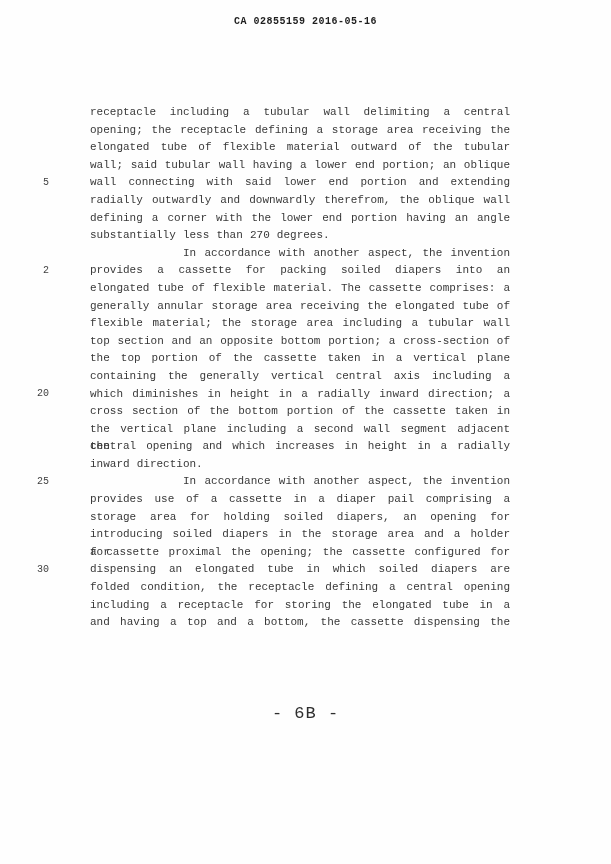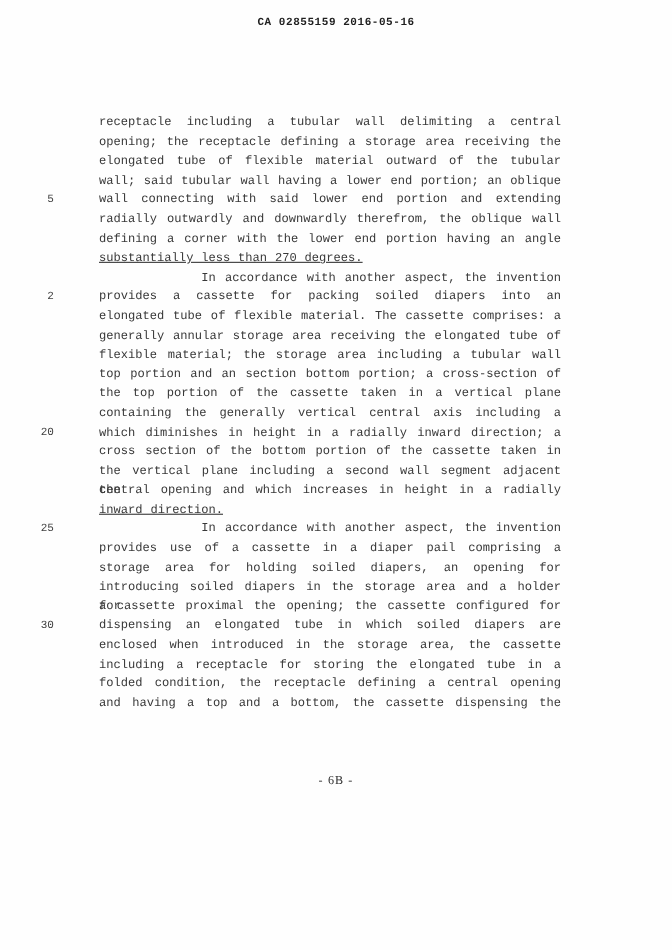--- a/index.html
+++ b/index.html
@@ -25,35 +25,34 @@
     font-size:11px; line-height:17.6px;
   }
   .line { position:relative; height:17.6px; }
   .txt {
     display:block;
     text-align:justify;
     text-align-last:justify;
     white-space:normal;
     word-spacing:0.5px;
   }
-  .line.no-justify .txt { text-align:left; text-align-last:left;text-decoration:underline; }
+  .line.no-justify .txt { text-align:left; text-align-last:left; }
   .line.indent .txt { text-indent:93px; }
   .num {
     position:absolute; left:-55px; top:1.5px; width:14px;
     text-align:right;
     font-size:10px; line-height:14px;
     color:#3f3f3f;
   }
   .footer {
     position:absolute; top:704px; left:0; right:0;
     text-align:center;
-    font-size:11px;
+    font-size:17px;
     color:#2e2e2e;
     letter-spacing:1px;
-    font-family:Liberation Serif, serif;
   }
 </style>
 </head>
 <body>
 
 <div class="page">
   <div class="header">CA 02855159 2016-05-16</div>
 
   <div class="body">
 
@@ -119,21 +118,21 @@
 
       <div class="line">
         <span class="num"></span>
         <span class="txt">flexible material; the storage area including a tubular wall</span>
       </div>
 
 
 
       <div class="line">
         <span class="num"></span>
-        <span class="txt">top portion and an section bottom portion; a cross-section of</span>
+        <span class="txt">top section and an opposite bottom portion; a cross-section of</span>
       </div>
 
       <div class="line">
         <span class="num"></span>
         <span class="txt">the top portion of the cassette taken in a vertical plane</span>
       </div>
 
       <div class="line">
         <span class="num"></span>
         <span class="txt">containing the generally vertical central axis including a</span>
@@ -188,33 +187,29 @@
       <div class="line">
         <span class="num"></span>
         <span class="txt">a cassette proximal the opening; the cassette configured for</span>
       </div>
 
       <div class="line">
         <span class="num">30</span>
         <span class="txt">dispensing an elongated tube in which soiled diapers are</span>
       </div>
 
-      <div class="line">
-        <span class="num"></span>
-        <span class="txt">enclosed when introduced in the storage area, the cassette</span>
+
+      <div class="line">
+        <span class="num"></span>
+        <span class="txt">folded condition, the receptacle defining a central opening</span>
       </div>
 
       <div class="line">
         <span class="num"></span>
         <span class="txt">including a receptacle for storing the elongated tube in a</span>
-      </div>
-
-      <div class="line">
-        <span class="num"></span>
-        <span class="txt">folded condition, the receptacle defining a central opening</span>
       </div>
 
       <div class="line">
         <span class="num"></span>
         <span class="txt">and having a top and a bottom, the cassette dispensing the</span>
       </div>
     </div>
 
   <div class="footer">- 6B -</div>
 </div>

